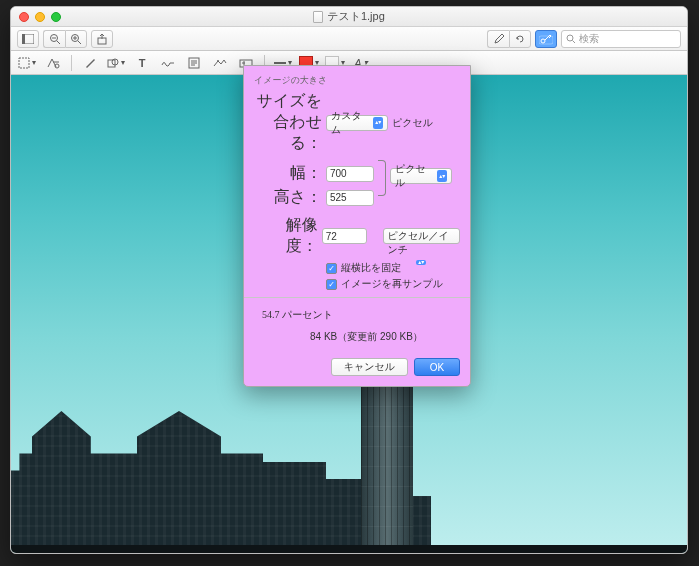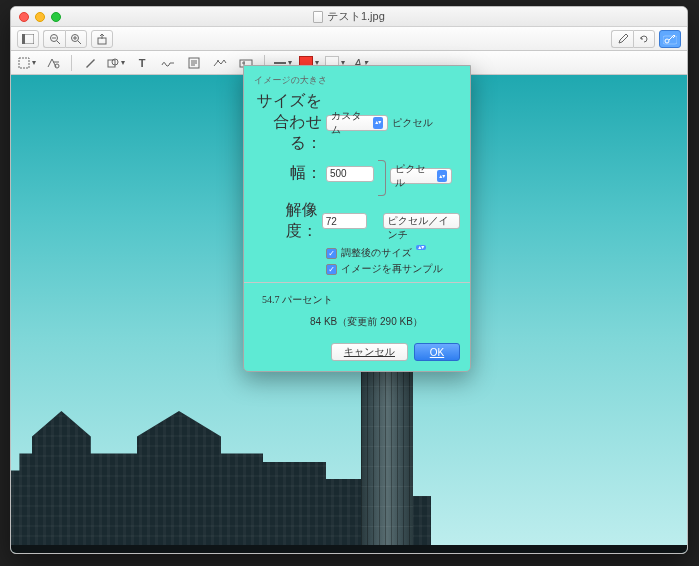--- a/index.html
+++ b/index.html
@@ -37,34 +37,34 @@
   .building::after{content:"";position:absolute;inset:0;background:repeating-linear-gradient(90deg,rgba(255,255,255,0.04) 0 3px,transparent 3px 8px),repeating-linear-gradient(0deg,rgba(255,255,255,0.03) 0 2px,transparent 2px 10px);}
   .tower{position:absolute;bottom:6px;left:340px;width:72px;height:440px;}
   .tshaft{position:absolute;bottom:0;left:10px;width:52px;height:310px;background:linear-gradient(90deg,#2a3a3e 0%,#3a4d52 20%,#5a6e72 50%,#3a4d52 80%,#2a3a3e 100%);}
   .tshaft::after{content:"";position:absolute;inset:0;background:repeating-linear-gradient(90deg,rgba(0,0,0,0.3) 0 1px,transparent 1px 6px),repeating-linear-gradient(0deg,rgba(255,255,255,0.05) 0 1px,transparent 1px 20px);}
   .tclock{position:absolute;bottom:310px;left:4px;width:64px;height:70px;background:linear-gradient(90deg,#2a3a3e,#4a5d62,#2a3a3e);}
   .clockface{position:absolute;top:12px;left:14px;width:36px;height:36px;border-radius:50%;background:radial-gradient(circle,#e8e4d0 60%,#b8b098 100%);border:3px solid #2a3a3e;}
   .clockface::before{content:"";position:absolute;left:50%;top:50%;width:2px;height:12px;background:#2a3a3e;transform-origin:bottom;transform:translate(-50%,-100%) rotate(45deg);}
   .clockface::after{content:"";position:absolute;left:50%;top:50%;width:2px;height:9px;background:#2a3a3e;transform-origin:bottom;transform:translate(-50%,-100%) rotate(-60deg);}
   .troof{position:absolute;bottom:380px;left:0px;width:72px;height:60px;background:#2a3a3e;clip-path:polygon(10% 100%,10% 60%,50% 0%,90% 60%,90% 100%);}
   .tspire{position:absolute;bottom:438px;left:32px;width:8px;height:20px;background:#2a3a3e;}
-  .dialog{position:absolute;left:232px;top:58px;width:228px;background:#5eead4;border:1px solid #a8a8a8;border-radius:0 0 5px 5px;box-shadow:0 8px 24px rgba(0,0,0,0.35);font-size:10px;color:#333;}
+  .dialog{position:absolute;left:232px;top:58px;width:228px;background:#f0abfc;border:1px solid #a8a8a8;border-radius:0 0 5px 5px;box-shadow:0 8px 24px rgba(0,0,0,0.35);font-size:10px;color:#333;}
   .dbody{padding:8px 10px 6px 10px;}
   .dlbl{font-size:9px;color:#666;margin-bottom:4px;}
   .drow{display:flex;align-items:center;gap:4px;margin:3px 0;}
   .drow .lab{width:68px;text-align:right;font-size:16px;}
   .dsel{height:16px;border:1px solid #b8b8b8;border-radius:3px;background:linear-gradient(#fff,#f4f4f4);display:flex;align-items:center;padding:0 4px;font-size:10px;gap:3px;}
   .dsel .arrows{width:10px;height:12px;background:#4a90ff;border-radius:2px;display:flex;flex-direction:column;align-items:center;justify-content:center;color:#fff;font-size:6px;line-height:5px;}
   .dinp{height:16px;width:48px;border:1px solid #b8b8b8;border-radius:3px;background:#fff;padding:0 3px;font-size:10px;display:flex;align-items:center;}
   .bracket{width:8px;height:36px;border:1px solid #888;border-left:none;border-radius:0 4px 4px 0;}
   .dchk{display:flex;align-items:center;gap:4px;font-size:10px;}
   .chkbx{width:11px;height:11px;border:1px solid #888;border-radius:2px;background:#4a90ff;color:#fff;display:flex;align-items:center;justify-content:center;font-size:8px;}
   .dhr{height:1px;background:#c8c8c8;margin:6px -10px;}
   .dfoot{display:flex;justify-content:flex-end;gap:6px;padding:6px 10px 10px;}
-  .dbtn{height:18px;min-width:46px;border:1px solid #b8b8b8;border-radius:3px;background:linear-gradient(#fff,#f2f2f2);font-size:10px;display:flex;align-items:center;justify-content:center;padding:0 12px;text-decoration:underline;}
+  .dbtn{height:18px;min-width:46px;border:1px solid #b8b8b8;border-radius:3px;background:linear-gradient(#fff,#f2f2f2);font-size:10px;display:flex;align-items:center;justify-content:center;padding:0 12px;}
   .dbtn.primary{background:linear-gradient(#6aaaff,#2f7ef0);border-color:#2a6bd0;color:#fff;}
   svg{display:block;}
 </style>
 </head>
 <body>
 
 <div class="window">
 
   <div class="titlebar">
     <div class="traffic">
@@ -123,20 +123,29 @@
             <path d="M3 4 L3 6 L5 6" fill="none" stroke="#666"></path>
           </svg>
       </div>
     </div>
     <div class="tbtn active">
       <svg width="14" height="12" viewBox="0 0 14 12">
           <circle cx="4" cy="8" r="2" fill="none" stroke="#fff"></circle>
           <path d="M6 7 L11 2 L12 3 L10 5" fill="none" stroke="#fff"></path>
           <rect x="0" y="3" width="14" height="8" rx="2" fill="none" stroke="#fff" stroke-opacity="0.3"></rect>
         </svg>
+    </div>
+    <div class="search">
+      <span>
+        <svg width="10" height="10" viewBox="0 0 10 10">
+            <circle cx="4" cy="4" r="3" fill="none" stroke="#999"></circle>
+            <line x1="6.5" y1="6.5" x2="9" y2="9" stroke="#999"></line>
+          </svg>
+      </span>
+      <span>検索</span>
     </div>
   </div>
 
   <div class="formatbar">
     <div class="fbtn dd">
       <svg width="12" height="12" viewBox="0 0 12 12">
           <rect x="1" y="1" width="10" height="10" fill="none" stroke="#666" stroke-dasharray="2 1"></rect>
         </svg>
       <span class="chev">▾</span>
     </div>
@@ -231,21 +240,27 @@
           <span class="arrows">▴▾</span>
         </div>
         <span>ピクセル</span>
       </div>
 
       <div class="drow" style="align-items:flex-start;margin-top:6px;">
         <div style="flex-shrink:0;">
           <div class="drow">
             <div class="lab">幅：</div>
             <div class="dinp">
-                <span>500</span>
+                <span>700</span>
+              </div>
+          </div>
+          <div class="drow">
+            <div class="lab">高さ：</div>
+            <div class="dinp">
+                <span>525</span>
               </div>
           </div>
         </div>
         <div class="bracket"></div>
         <div class="dsel" style="width:62px;margin-top:8px;">
           <span>ピクセル</span>
           <span class="arrows">▴▾</span>
         </div>
       </div>
 
@@ -257,21 +272,21 @@
         <div style="width:8px;"></div>
         <div class="dsel" style="width:82px;flex-direction:column;">
           <span>ピクセル／インチ</span>
           <span class="arrows">▴▾</span>
         </div>
       </div>
 
       <div style="margin-left:72px;margin-top:4px;">
         <div class="dchk">
           <span class="chkbx">✓</span>
-          <span>調整後のサイズ</span>
+          <span>縦横比を固定</span>
         </div>
         <div class="dchk" style="margin-top:2px;">
           <span class="chkbx">✓</span>
           <span>イメージを再サンプル</span>
         </div>
       </div>
 
       <div class="dhr"></div>
       <div style="padding:4px 0 2px 8px;font-family:Liberation Serif, serif;">54.7 パーセント</div>
       <div style="padding:6px 0 2px 8px;margin-left:48px;">84 KB（変更前 290 KB）</div>

